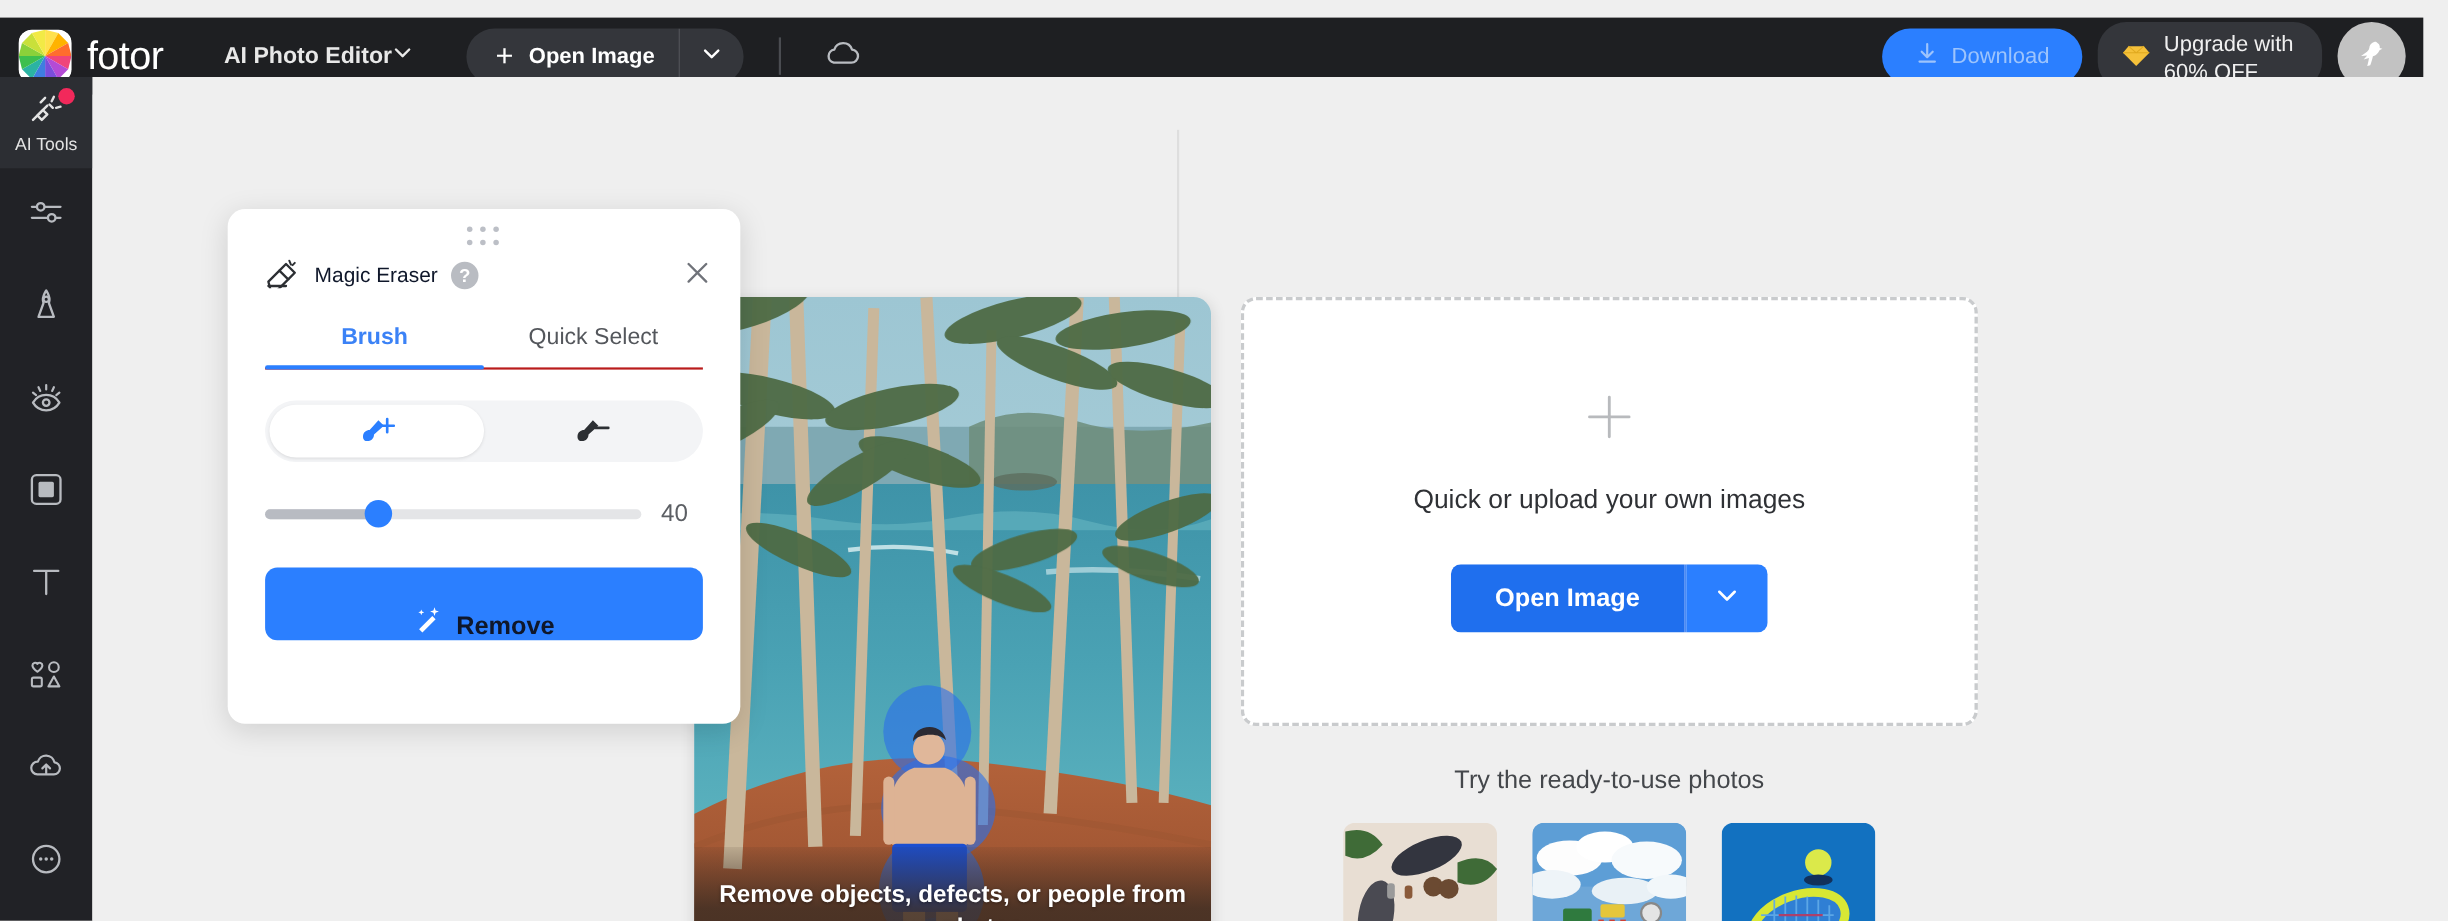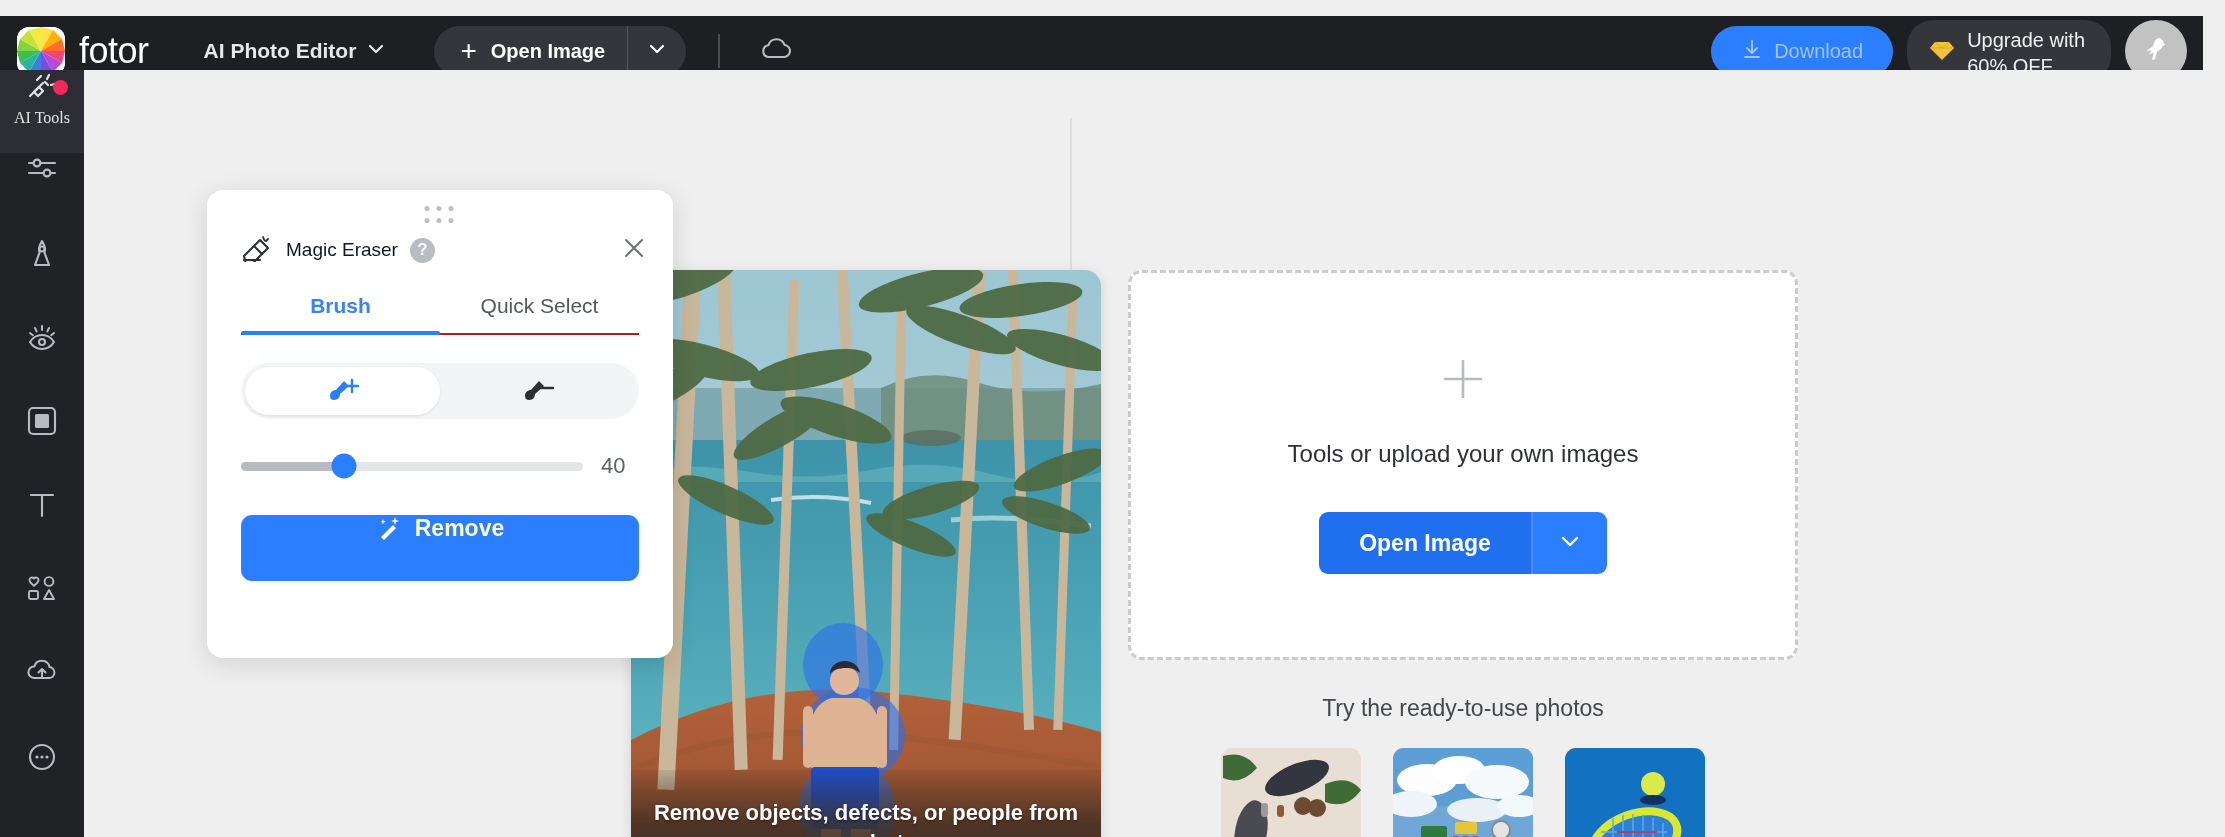--- a/index.html
+++ b/index.html
@@ -22,21 +22,21 @@
     width: 48px; height: 48px; border-radius: 12px;
     overflow: hidden; position: relative;
     background: #fff;
   }
   .logo-mark svg { display: block; }
   .logo-text {
     color: #ffffff; font-size: 36px; letter-spacing: -0.5px;
     margin-left: 14px; font-weight: 400;
   }
   .app-menu {
-    display: flex; align-items: center; gap: 10px;
+    display: flex; align-items: center; 
     margin-left: 55px; color: #e8e8e8; font-size: 21px; font-weight: 700;
     cursor: pointer;
   }
   .chev { display: inline-block; }
   .open-image-grp {
     display: flex; align-items: center; margin-left: 48px;
     background: #34363b; border-radius: 26px; height: 51px;
     overflow: hidden;
   }
   .open-image-main {
@@ -85,22 +85,22 @@
 
   
   .sidebar {
     position: absolute; top: 70px; left: 0;
     width: 84px; height: 767px;
     background: #212226;
   }
   .sb-item {
     width: 84px; height: 83px;
     display: flex; flex-direction: column;
-    align-items: center; 
-    position: relative; cursor: pointer; gap: 3px; font-family: Liberation Serif, serif;
+    align-items: center; justify-content: center;
+    position: relative; cursor: pointer; gap: 3px;
   }
   .sb-item.active { background: #2c2e33; }
   .sb-label { color: #e3e3e3; font-size: 16px; white-space: nowrap; }
   .sb-dot {
     position: absolute; top: 10px; right: 16px;
     width: 15px; height: 15px; border-radius: 50%; background: #f2295b;
   }
   .sb-item.plain { height: 84px; }
 
   
@@ -179,22 +179,22 @@
   .slider-thumb {
     position: absolute; top: 50%; left: 30%;
     width: 25px; height: 25px; border-radius: 50%;
     background: #2b7fff; transform: translate(-50%, -50%); cursor: grab;
   }
   .slider-val { font-size: 22px; color: #5c5f64; min-width: 38px; }
 
   .remove-btn {
     margin: 36px 34px 0 34px; height: 66px;
     background: #2b7fff; border-radius: 11px;
-    display: flex; align-items: flex-start; justify-content: center; gap: 13px;
-    color: #fef9c3; font-size: 23px; font-weight: 700; cursor: pointer;
+    display: flex; align-items: flex-end; justify-content: center; gap: 13px;
+    color: #0f172a; font-size: 23px; font-weight: 700; cursor: pointer;
   }
 
   
   .preview-card {
     position: absolute; left: 547px; top: 200px;
     width: 470px; height: 625px;
     border-radius: 16px; overflow: hidden;
     box-shadow: 0 3px 14px rgba(0,0,0,0.12);
     cursor: pointer;
   }
@@ -514,21 +514,21 @@
     </div>
     <div class="preview-caption">Remove objects, defects, or people from your photos</div>
   </div>
 
   <div class="upload-box">
     <span class="upload-plus">
       <svg width="46" height="46" viewBox="0 0 46 46">
           <path d="M23 5v36M5 23h36" stroke="#b8babd" stroke-width="2.6" stroke-linecap="round"></path>
         </svg>
     </span>
-    <div class="upload-text">Tools or upload your own images</div>
+    <div class="upload-text">Quick or upload your own images</div>
     <div class="open-image-cta">
       <div class="cta-main">
         <span>Open Image</span>
       </div>
       <div class="cta-split"></div>
       <div class="cta-caret">
         <span>
           <svg width="24" height="24" viewBox="0 0 24 24">
               <path d="M5 9l7 7 7-7" stroke="#fff" stroke-width="2.4" fill="none" stroke-linecap="round" stroke-linejoin="round"></path>
             </svg>

